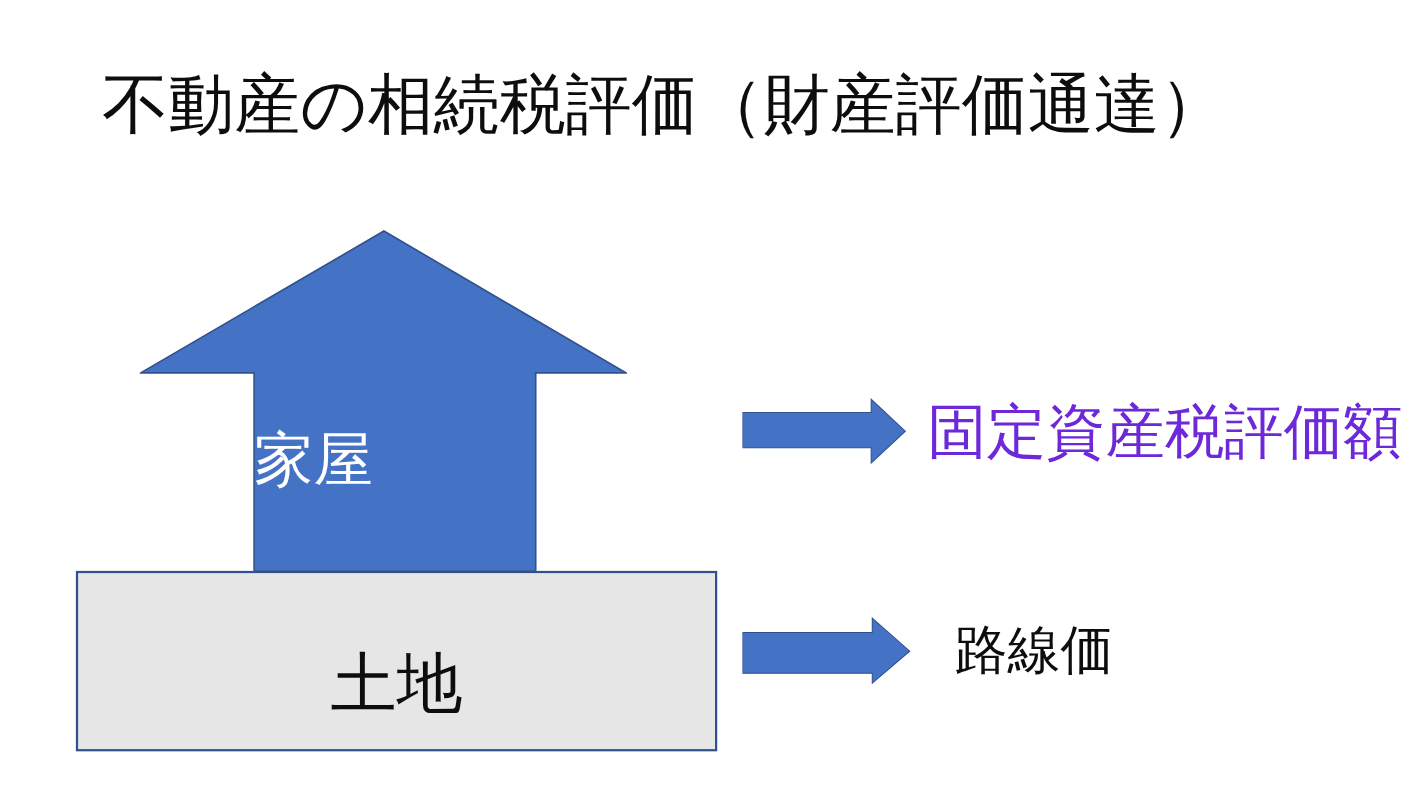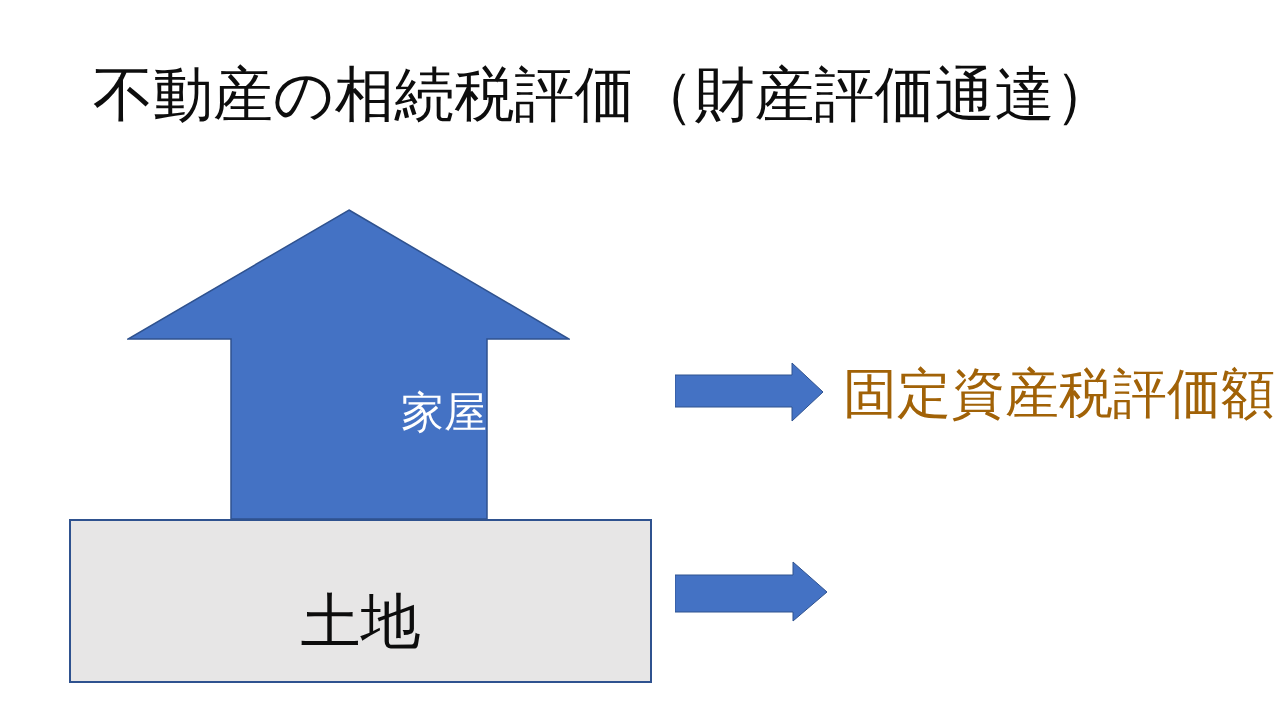--- a/index.html
+++ b/index.html
@@ -29,22 +29,22 @@
     left: 127px;
     top: 209px;
     width: 443px;
     height: 311px;
   }
   .building-label {
     position: absolute;
     left: 231px;
     top: 391px;
     width: 256px;
-    text-align: right;
-    font-size: 43px;
+    text-align: left;
+    font-size: 54px;
     line-height: 1;
     color: #ffffff;
     white-space: nowrap;
   }
   .land-rect {
     position: absolute;
     left: 69px;
     top: 519px;
     width: 583px;
     height: 164px;
@@ -76,21 +76,21 @@
     top: 560px;
     width: 153px;
     height: 62px;
   }
   .callout-label-upper {
     position: absolute;
     left: 843px;
     top: 366px;
     font-size: 54px;
     line-height: 1;
-    color: #a16207;
+    color: #6d28d9;
     white-space: nowrap;
   }
   .callout-label-lower {
     position: absolute;
     left: 868px;
     top: 568px;
     font-size: 48px;
     line-height: 1;
     color: #0d0d0d;
     white-space: nowrap;
@@ -114,14 +114,15 @@
   <div class="land-label">土地</div>
 
   <svg class="arrow-svg-upper" viewBox="0 0 150 61">
     <polygon points="0,14 117,14 117,2 148,31 117,60 117,46 0,46" stroke="#2F528F" stroke-width="1" fill="#4472C4"></polygon>
   </svg>
   <div class="callout-label-upper">固定資産税評価額</div>
 
   <svg class="arrow-svg-lower" viewBox="0 0 153 62">
     <polygon points="0,15 118,15 118,2 152,32 118,61 118,52 0,52" stroke="#2F528F" stroke-width="1" fill="#4472C4"></polygon>
   </svg>
+  <div class="callout-label-lower">路線価</div>
 
 </div>
 
 </body></html>

